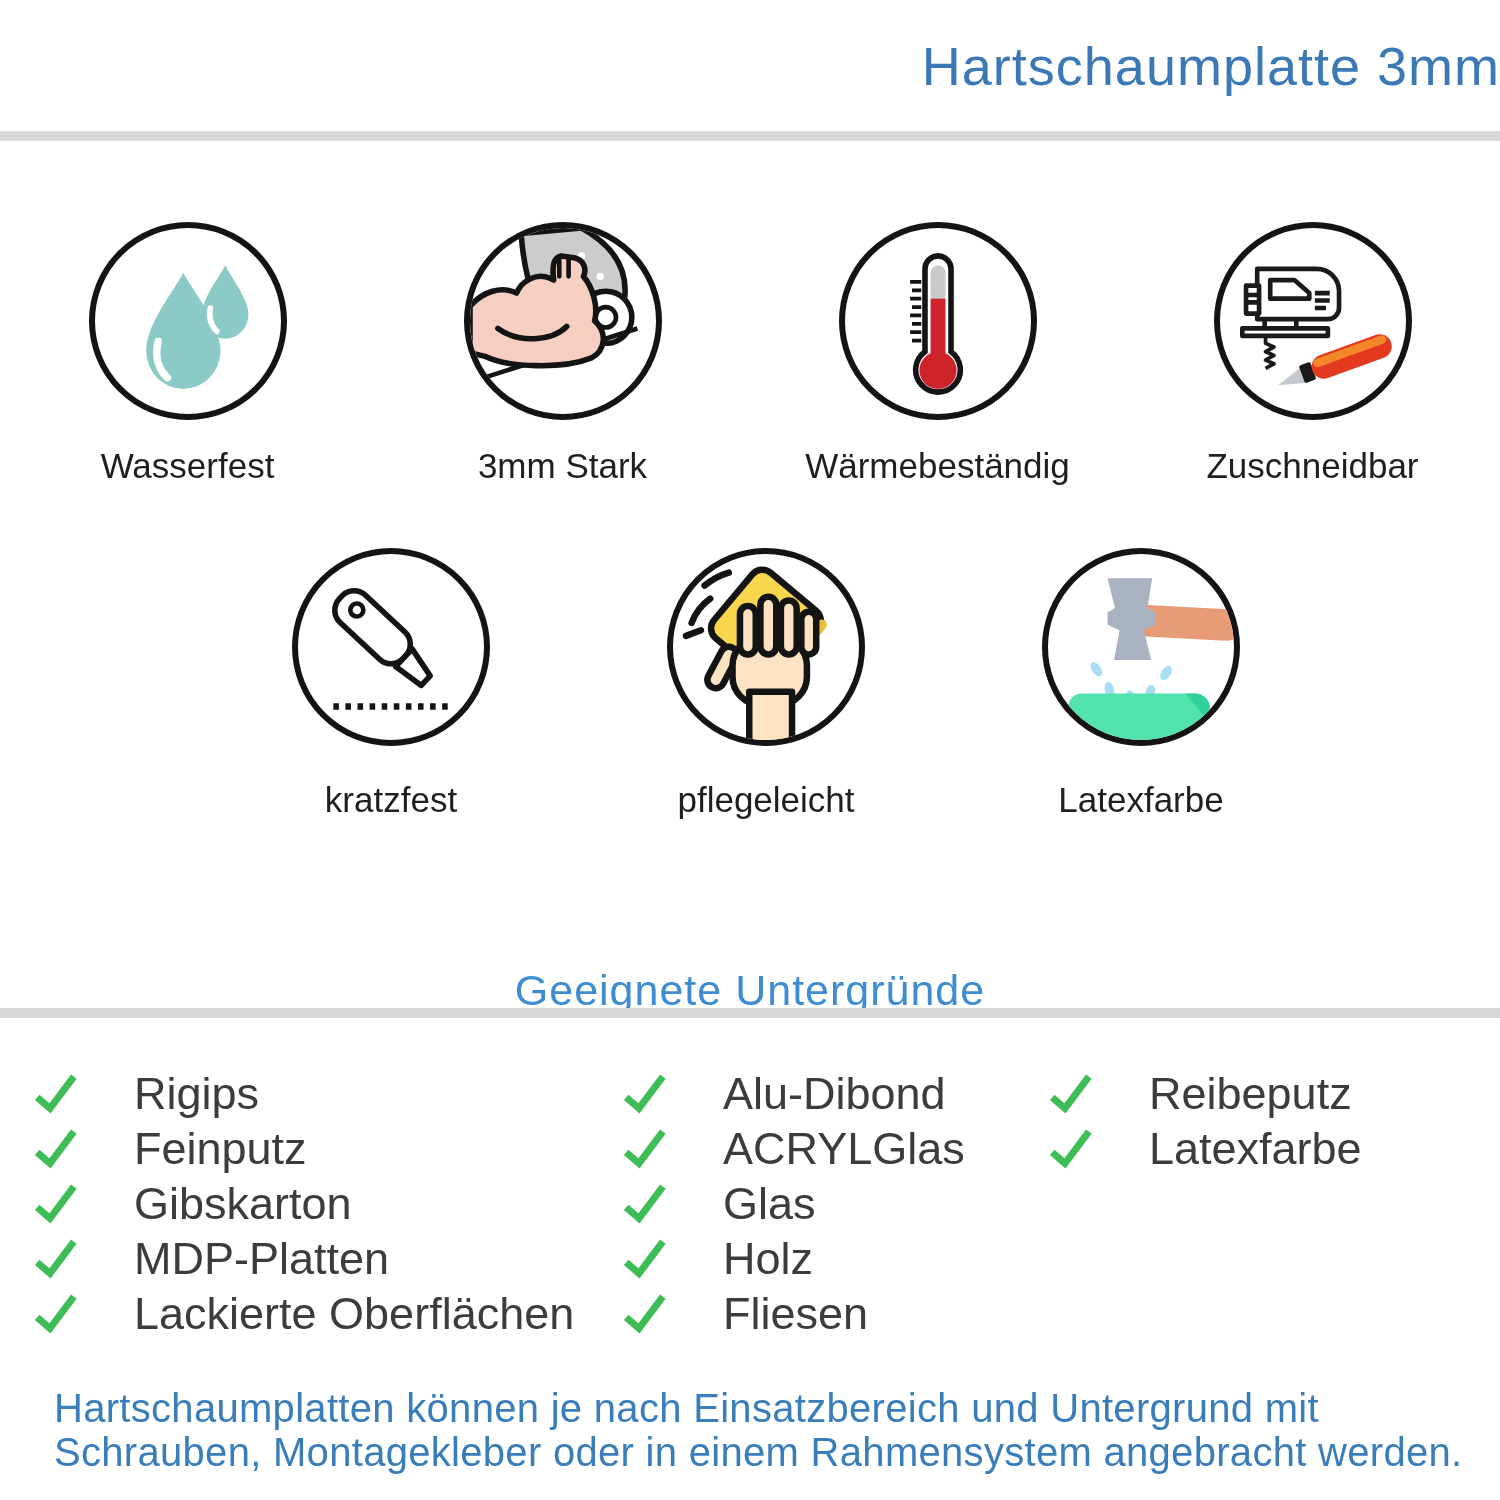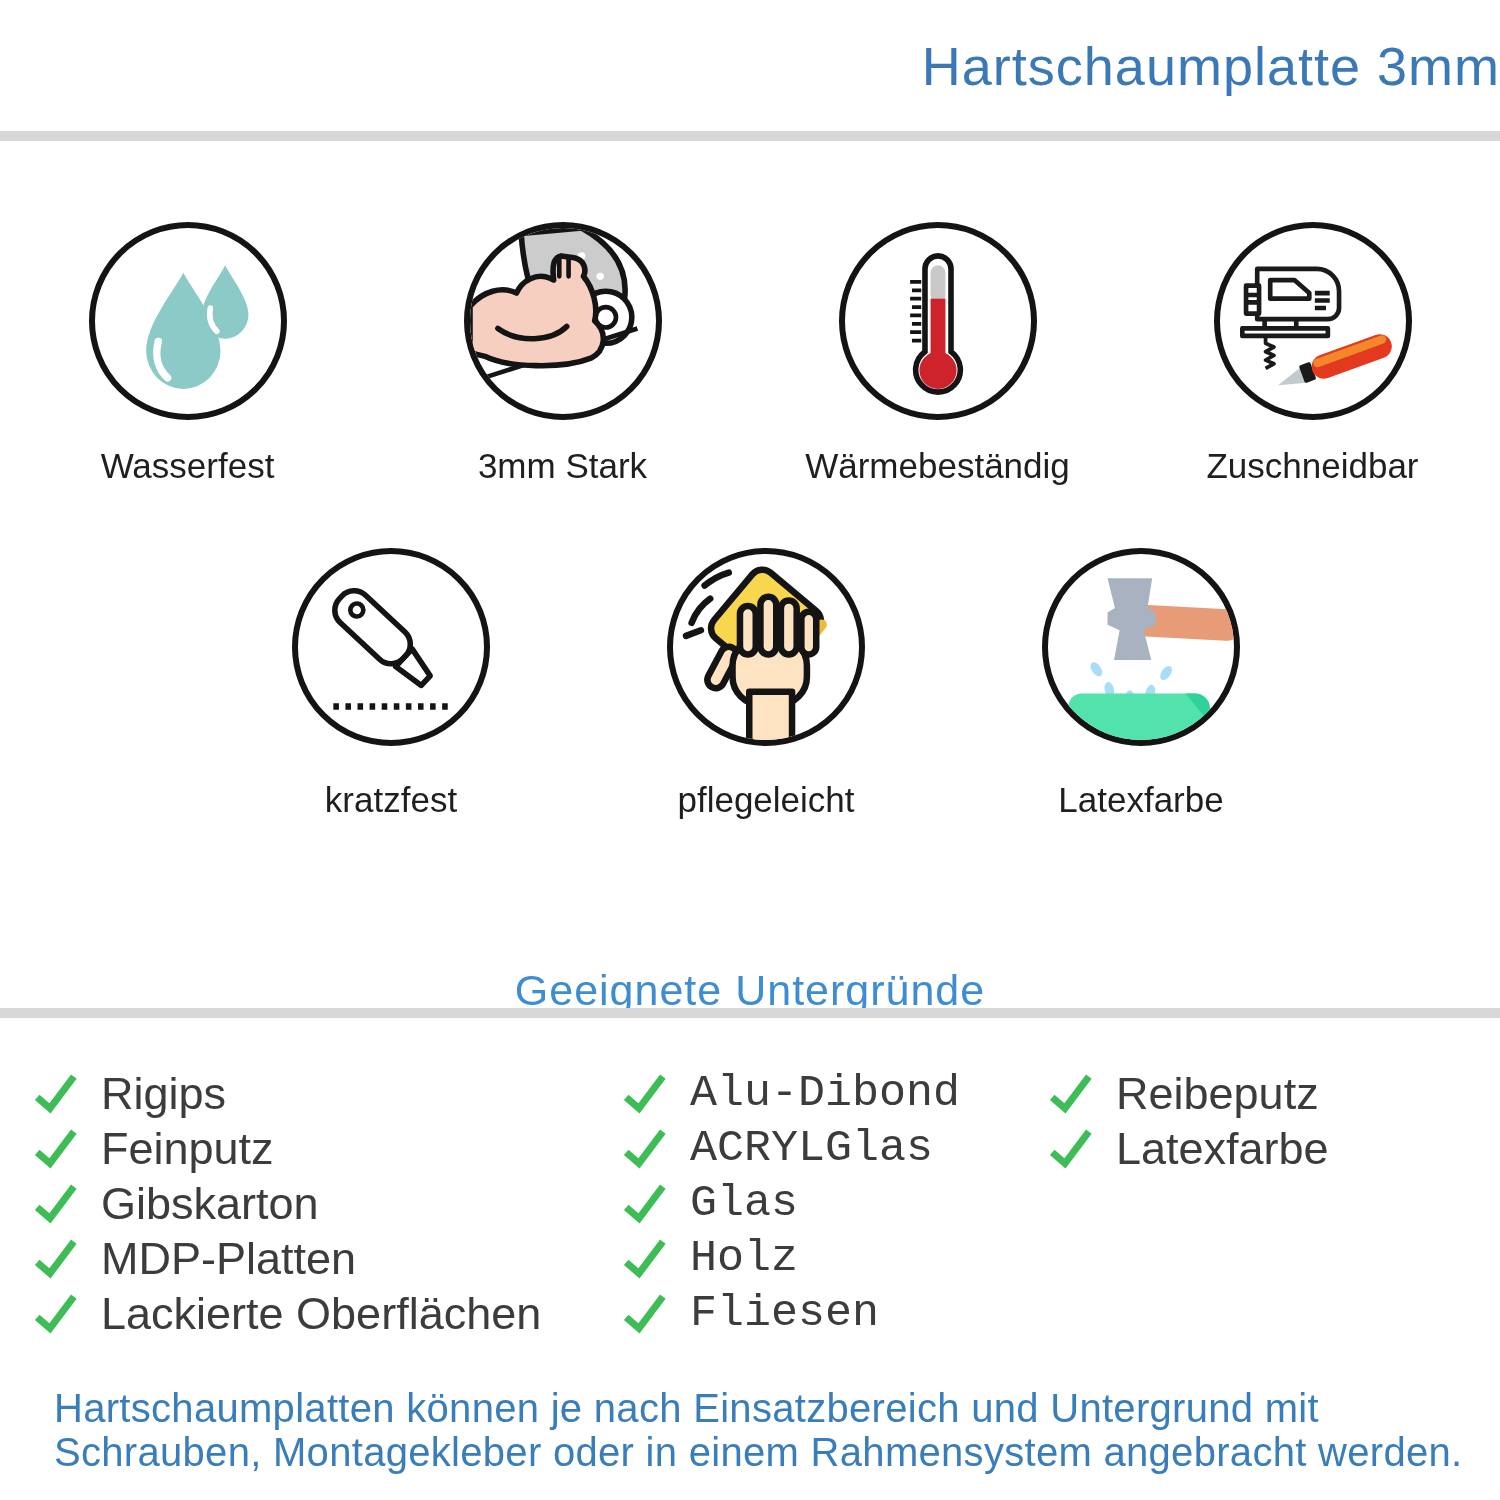--- a/index.html
+++ b/index.html
@@ -53,23 +53,23 @@
   .feature-label{
     margin-top:26px;font-size:35px;color:var(--label-dark);white-space:nowrap;
   }
   .subtitle{
     position:absolute;top:938px;left:0;width:1500px;height:72px;line-height:72px;
     text-align:center;font-size:43px;letter-spacing:1px;color:var(--subtitle-blue);margin-top:16px;
   }
   .checklist{position:absolute;top:1066px;left:0;width:1500px;height:300px;}
   .check-col{position:absolute;top:0;}
   .col-1{left:33px;}
-  .col-2{left:622px;font-family:Liberation Mono, monospace;}
+  .col-2{left:622px;}
   .col-3{left:1048px;}
-  .check-row{display:flex;align-items:center;height:55px;}
+  .check-row{display:flex;align-items:center;height:55px;gap:33px;}
   .check-icon{width:46px;height:40px;margin-right:22px;flex:none;}
   .check-label{font-size:45px;color:var(--text-dark);white-space:nowrap;}
   .footer-note{
     position:absolute;top:1386px;left:54px;width:1440px;
     font-size:40px;line-height:44px;letter-spacing:0.3px;
     color:var(--footer-blue);white-space:pre;
   }
 </style>
 </head>
 <body>

